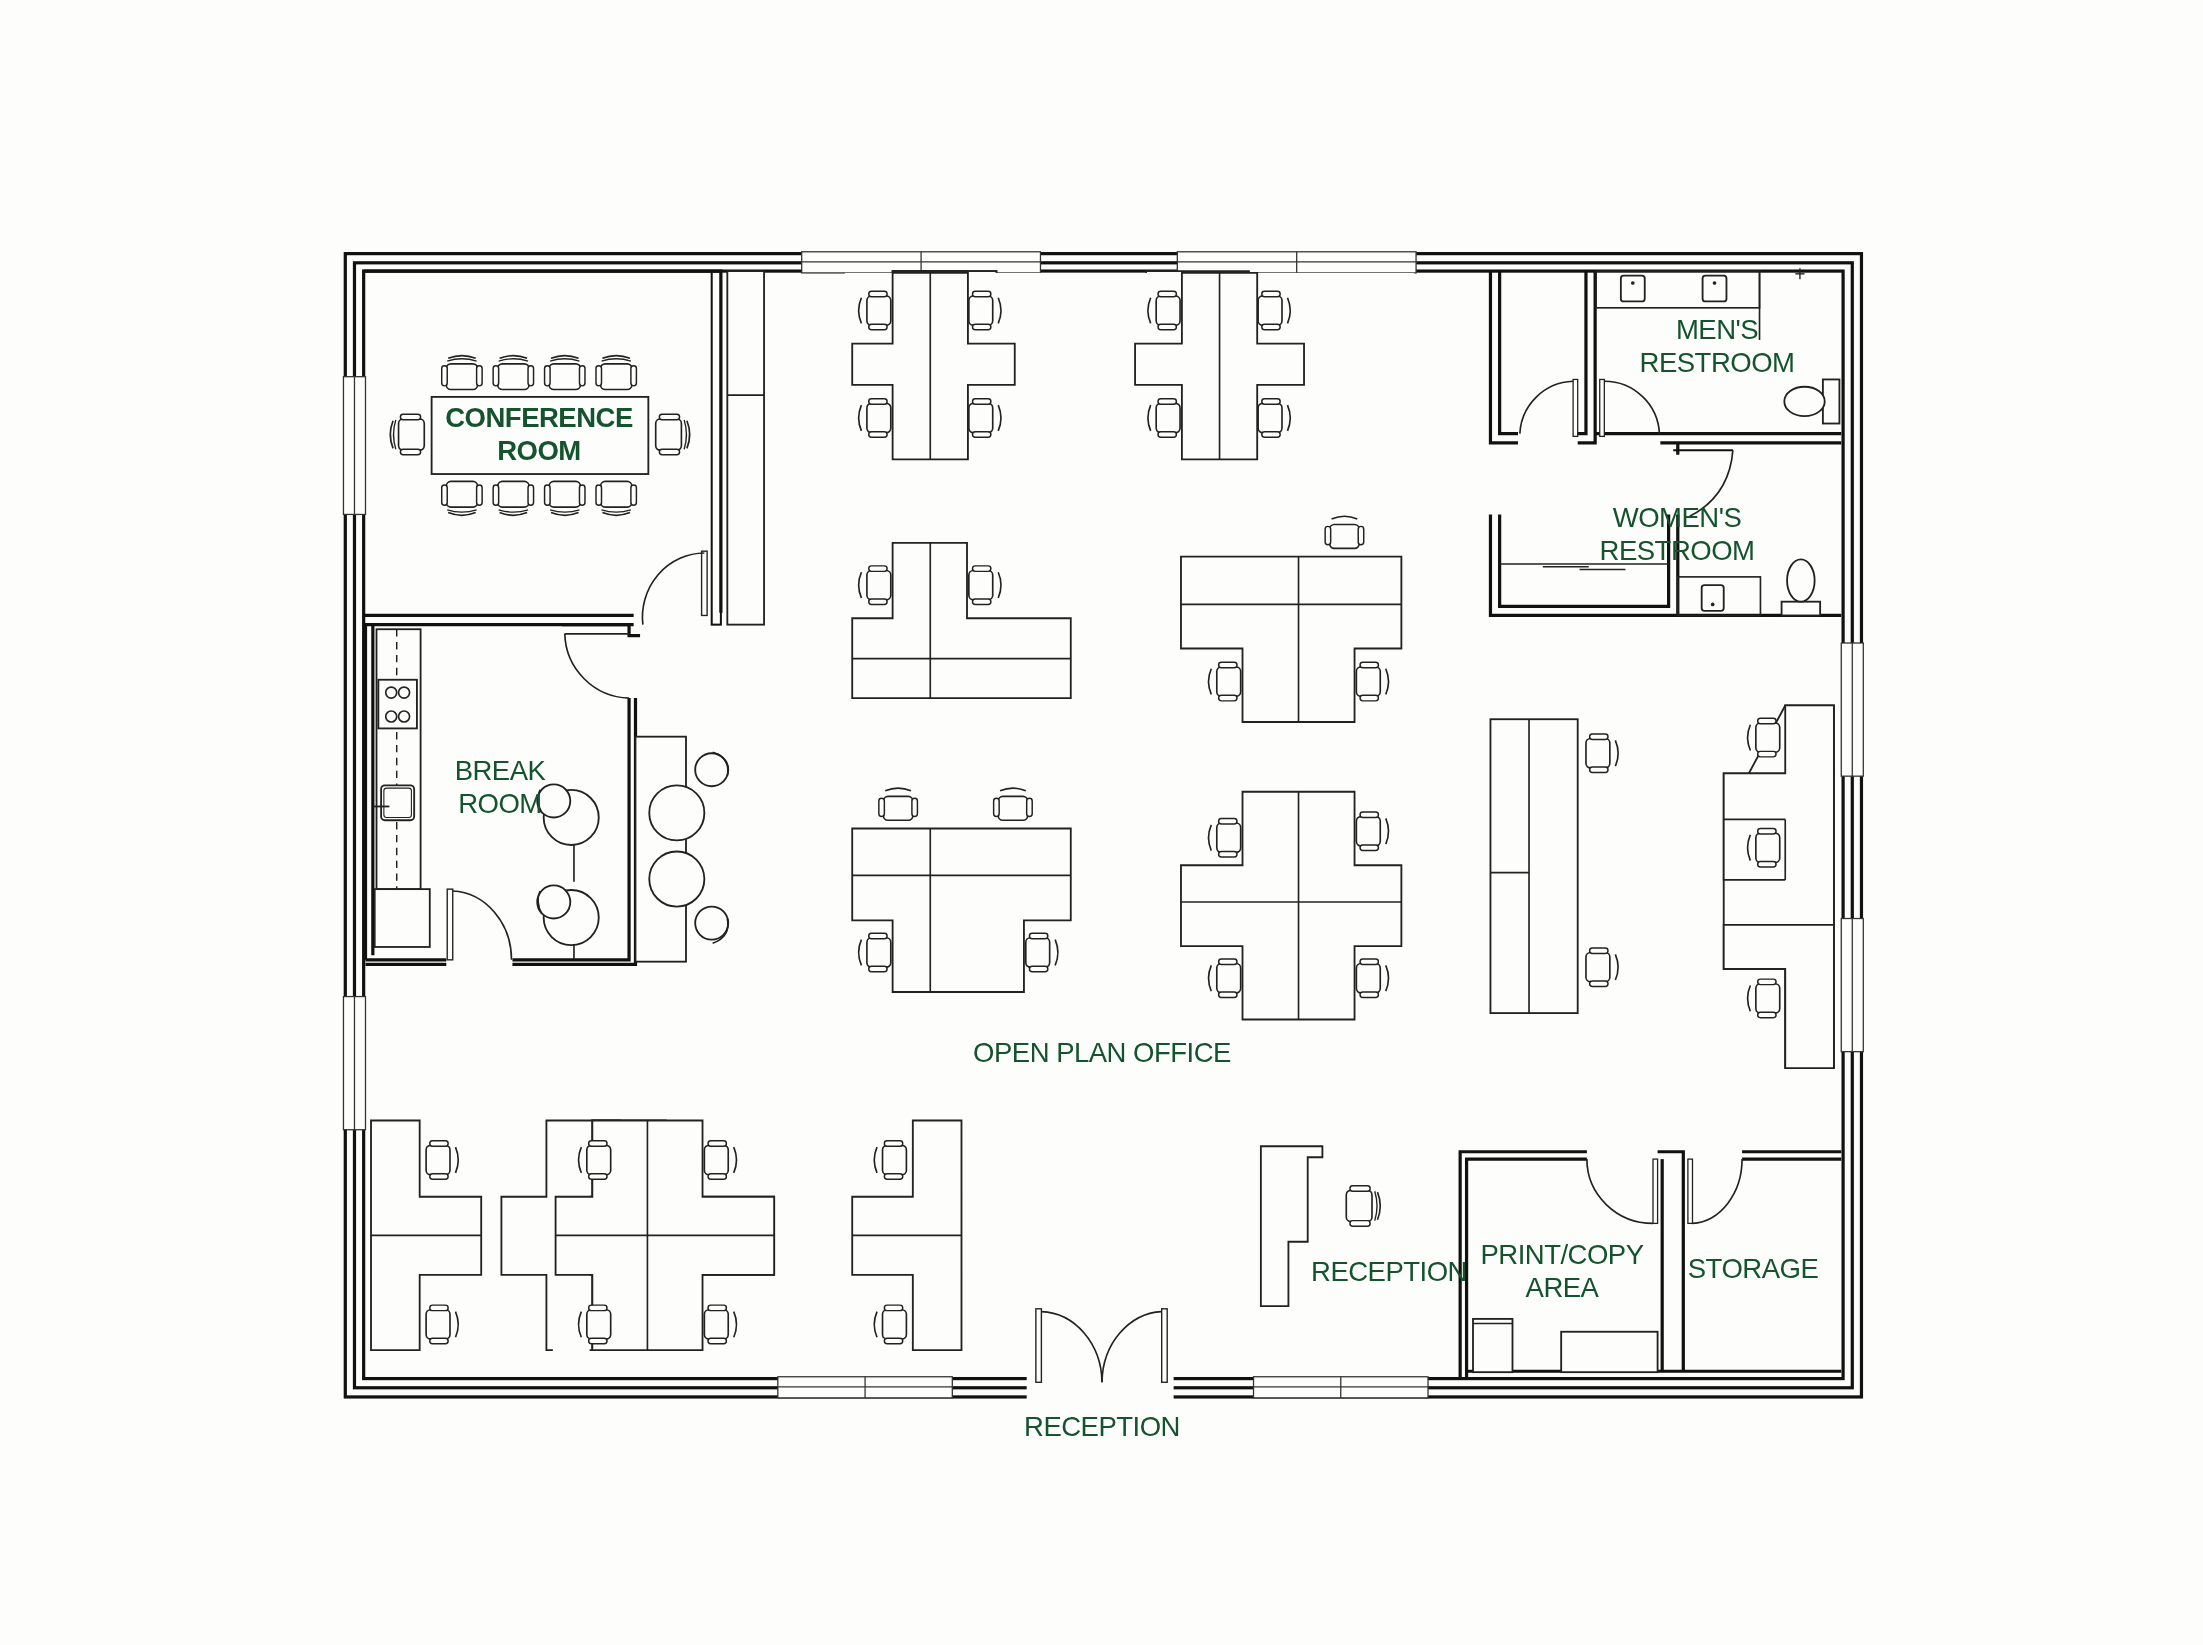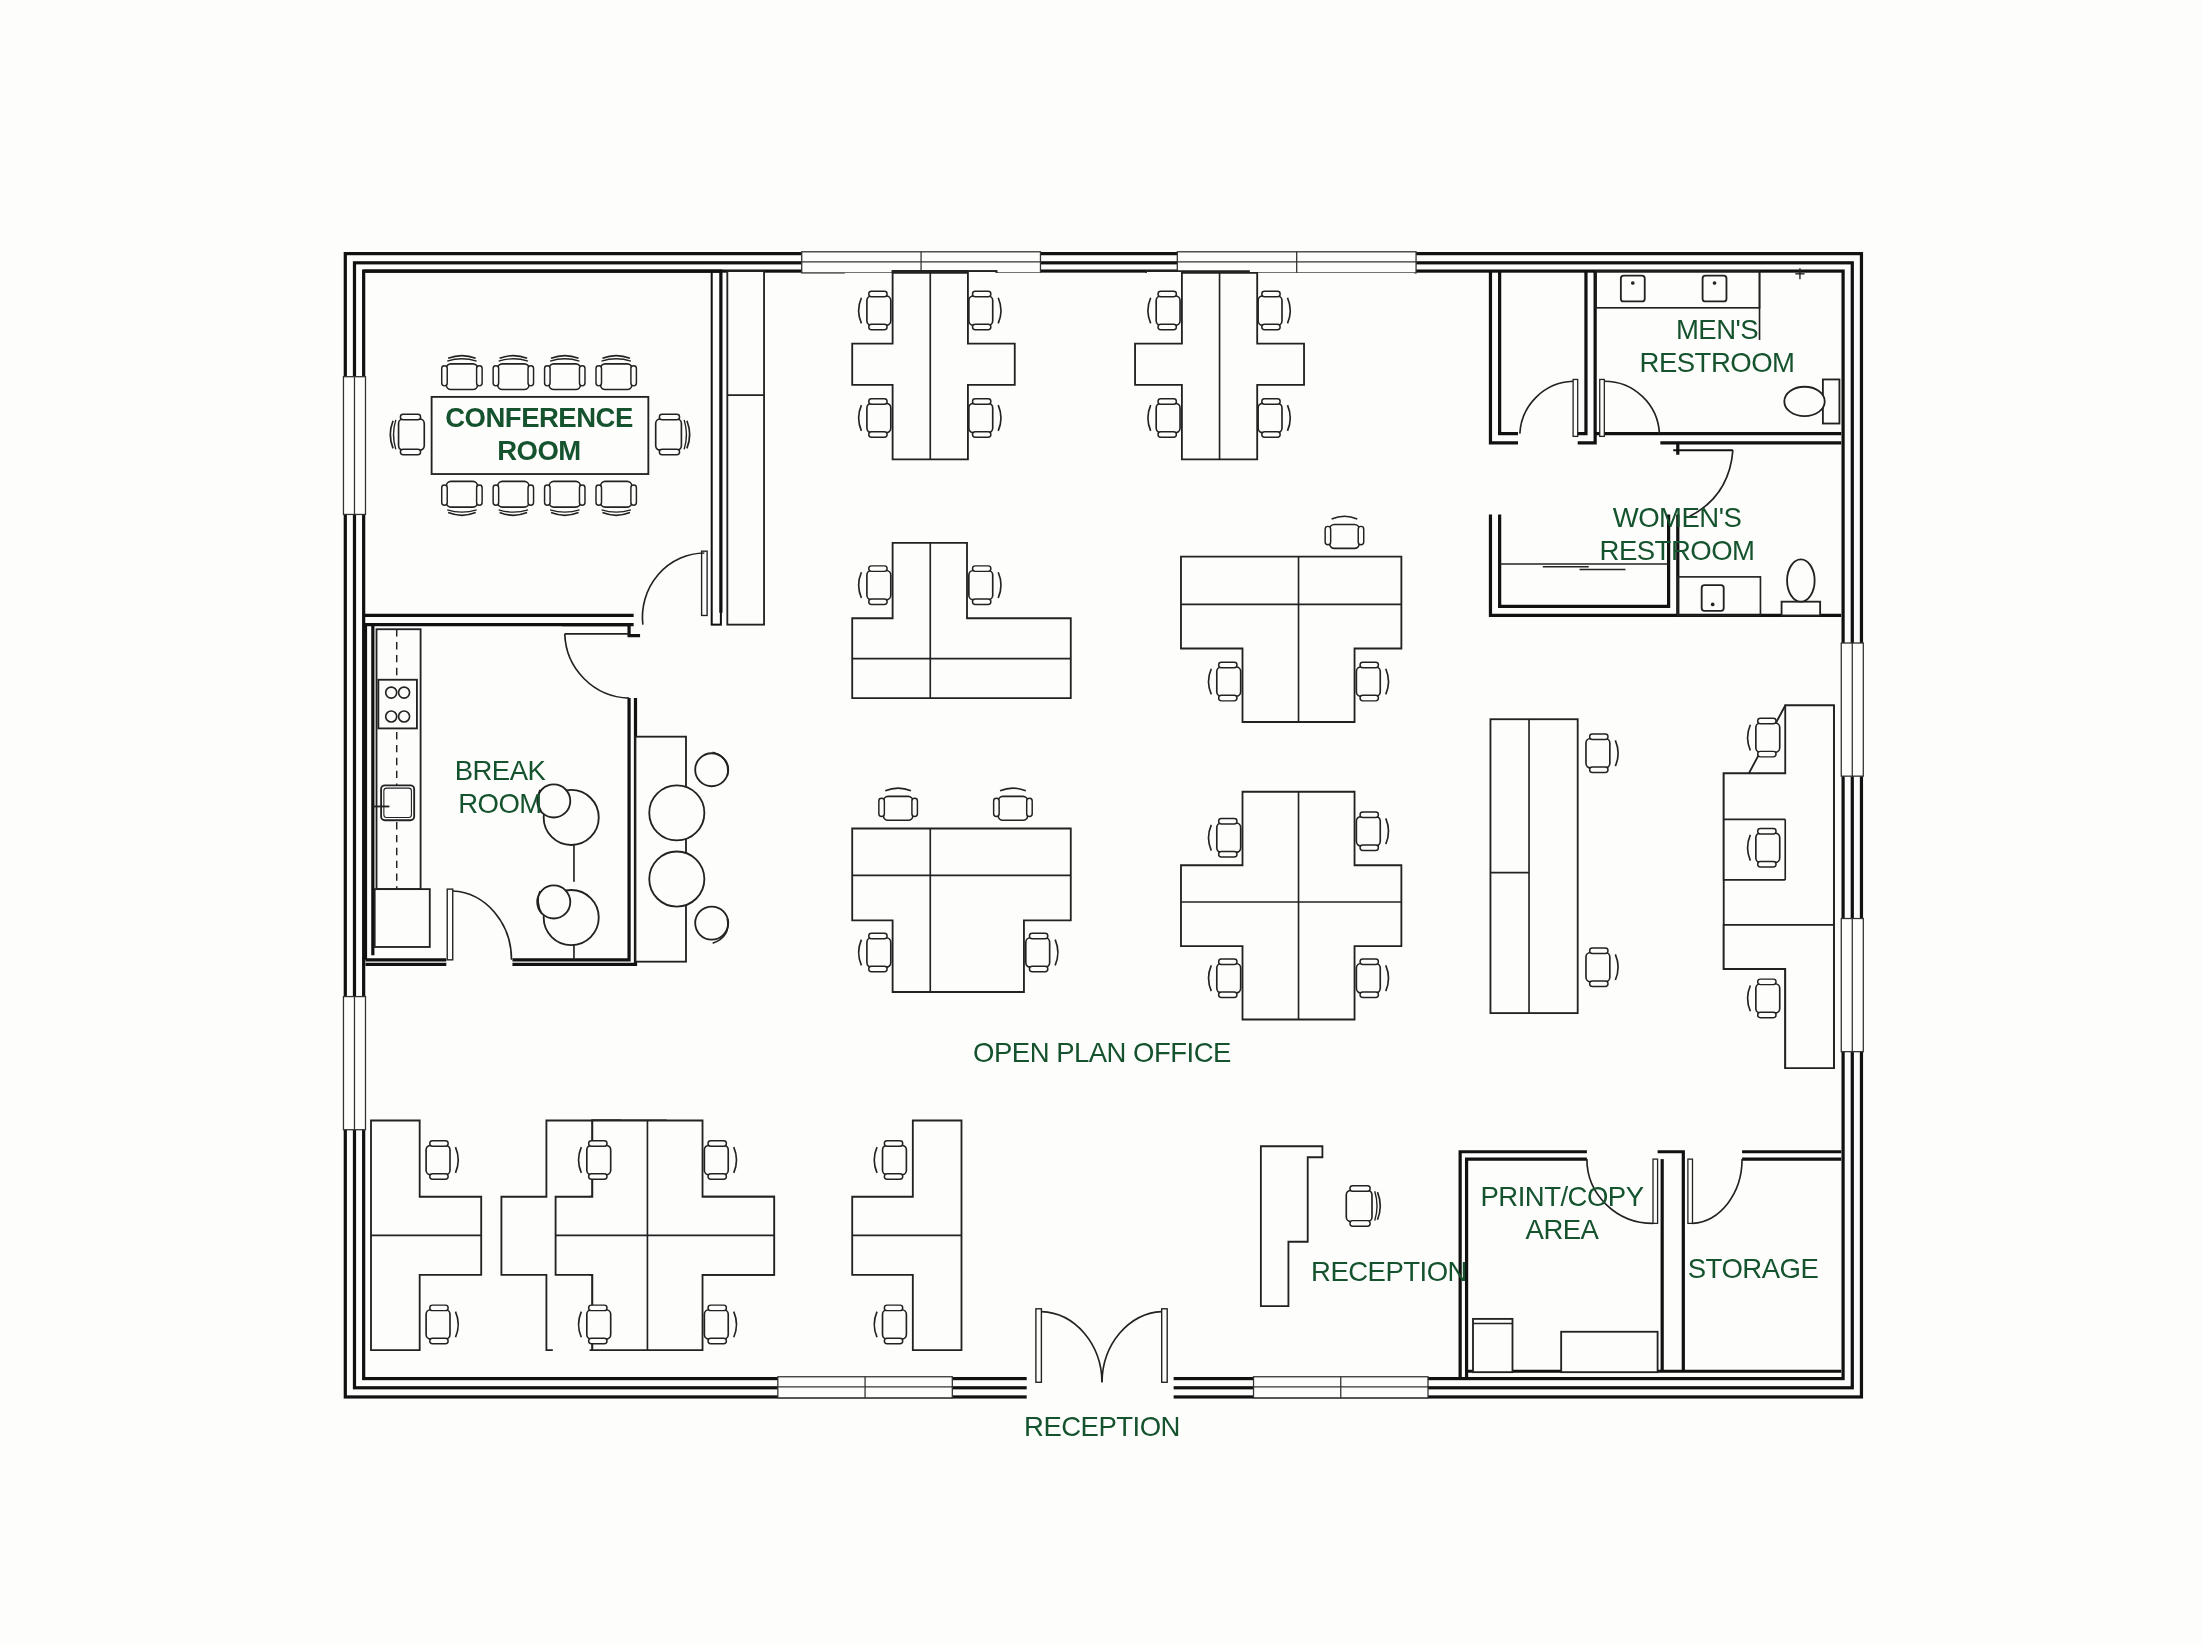--- a/index.html
+++ b/index.html
@@ -396,21 +396,21 @@
 <div class="label" style="left:1677px; top:521px;margin-top:13px;">
   <div>WOMEN'S</div>
   <div>RESTROOM</div>
 </div>
 <div class="label" style="left:1102px; top:1052px;">
   <div>OPEN PLAN OFFICE</div>
 </div>
 <div class="label" style="left:1360px; top:1271px;margin-left:29px;">
   <div>RECEPTION</div>
 </div>
-<div class="label" style="left:1562px; top:1213px;">
+<div class="label" style="left:1562px; top:1271px;">
   <div>PRINT/COPY</div>
   <div>AREA</div>
 </div>
 <div class="label" style="left:1753px; top:1268px;text-align:right;">
   <div>STORAGE</div>
 </div>
 <div class="label" style="left:1102px; top:1426px;">
   <div>RECEPTION</div>
 </div>
 

